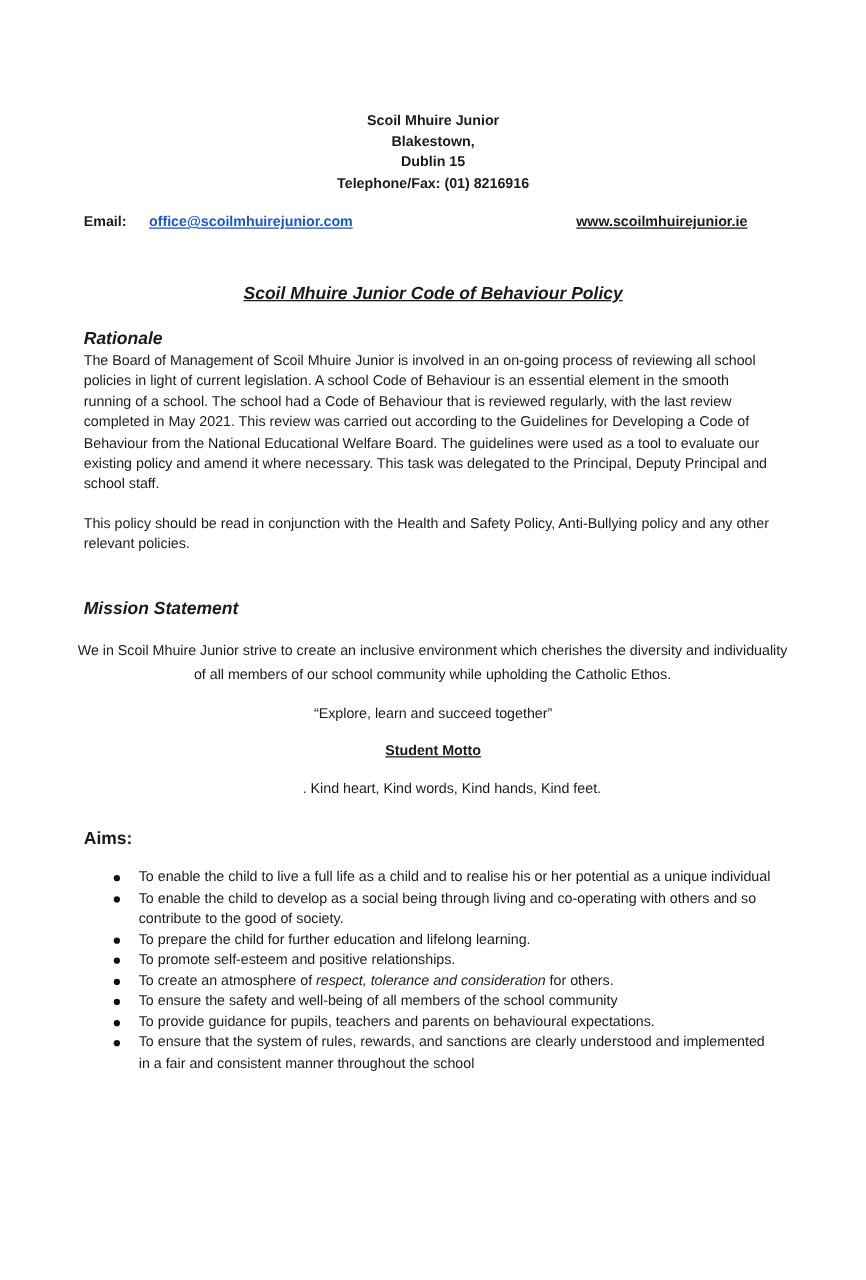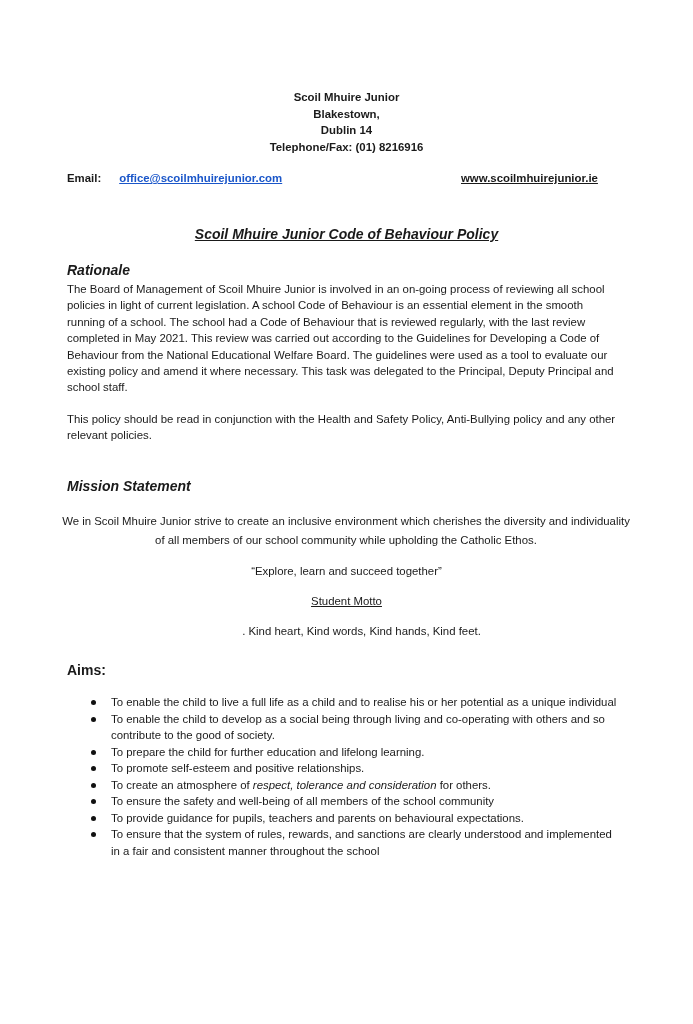--- a/index.html
+++ b/index.html
@@ -15,36 +15,36 @@
   .addr { left: 0; width: 693px; top: 89px; text-align: center; font-weight: bold; line-height: 16.5px; font-size: 11.4px; }
   .email { left: 67px; top: 172px; font-weight: bold; }
   .email a { color: #1a56c9; text-decoration: underline; font-weight: normal; padding-left: 18px; }
   .email a.bl { font-weight: bold; }
   .web { left: 461px; top: 172px; font-weight: bold; text-decoration: underline; }
   .title { left: 0; width: 693px; top: 226px; text-align: center; font-weight: bold; font-style: italic; text-decoration: underline; font-size: 14px; }
   .h2 { font-weight: bold; font-style: italic; font-size: 14px; left: 67px; }
   .para { left: 67px; width: 555px; line-height: 16.4px; }
   .mission { left: 60px; width: 572px; text-align: center; line-height: 18.5px; top: 512px; }
   .motto { left: 0; width: 693px; top: 565px; text-align: center; }
-  .smotto { left: 0; width: 693px; top: 595px; text-align: center; font-weight: normal; text-decoration: underline; }
+  .smotto { left: 0; width: 693px; top: 595px; text-align: center; font-weight: bold; text-decoration: underline; }
   .kind { left: 0; width: 693px; top: 625px; text-align: center; padding-left: 30px; box-sizing: border-box; }
   .aims-h { left: 67px; top: 662px; font-weight: bold; font-size: 14px; }
   ul.aims { position: absolute; left: 88px; top: 694px; width: 530px; margin: 0; padding: 0; list-style: none; }
   ul.aims li { position: relative; padding-left: 23px; line-height: 16.5px; }
   ul.aims li .dot { position: absolute; left: 3px; top: 6px; width: 5px; height: 5px; background: #111; border-radius: 50%; }
 </style>
 </head>
 <body>
 
 <div class="page">
 
   <div class="abs addr">
     <div>Scoil Mhuire Junior</div>
     <div>Blakestown,</div>
-    <div>Dublin 14</div>
+    <div>Dublin 15</div>
     <div>Telephone/Fax: (01) 8216916</div>
   </div>
 
   <div class="abs email">
     <span>Email:</span><a href="#" class="bl">office@scoilmhuirejunior.com</a>
   </div>
   <div class="abs web">www.scoilmhuirejunior.ie</div>
 
   <div class="abs title">Scoil Mhuire Junior Code of Behaviour Policy</div>
 

